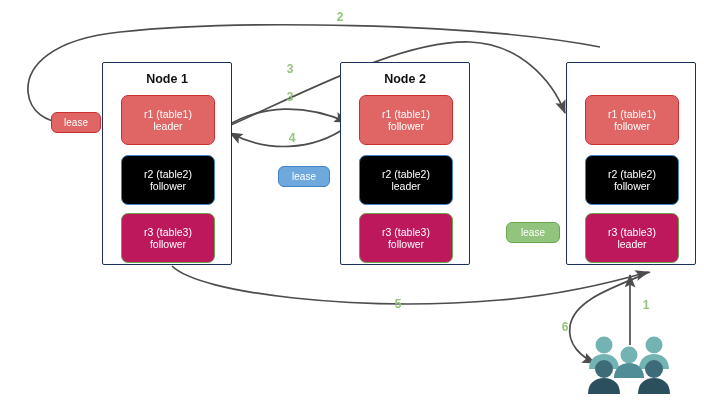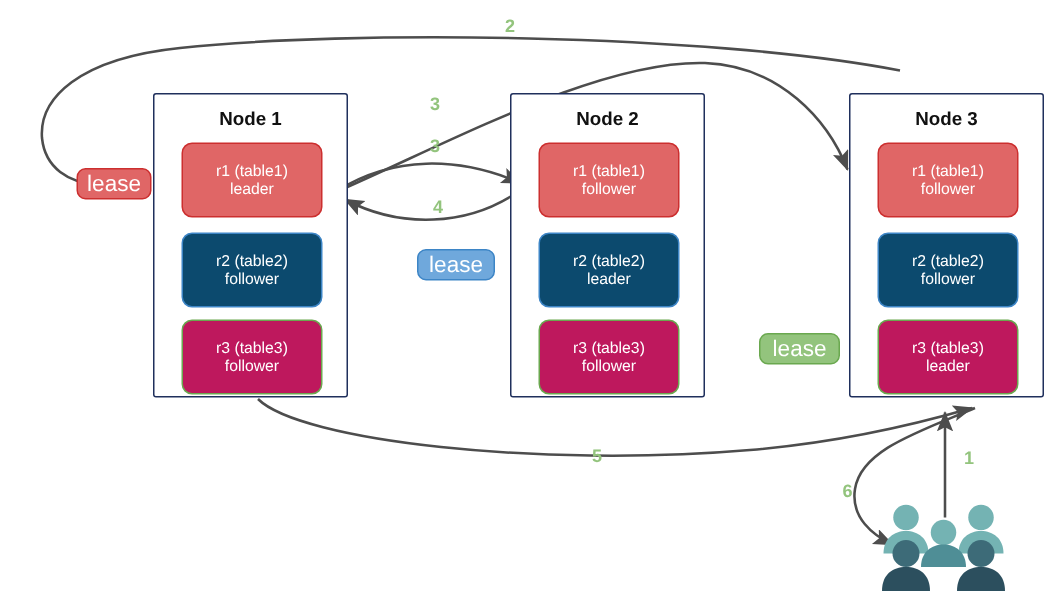--- a/index.html
+++ b/index.html
@@ -38,31 +38,31 @@
     box-sizing:border-box;
     display:flex;
     align-items:center;
     justify-content:center;
     text-align:center;
     line-height:1.18;
     font-size:10.5px;
     color:#ffffff;
   }
   .rep-red{background:#E06666;border:1.4px solid #CC2F2F;}
-  .rep-blue{background:#0c4a6e;border:1.4px solid #3D85C6;}
+  .rep-blue{background:#000000;border:1.4px solid #3D85C6;}
   .rep-green{background:#be185d;border:1.4px solid #6AA84F;}
 
   .lease{
     position:absolute;
     border-radius:6px;
     box-sizing:border-box;
     display:flex;
     align-items:center;
     justify-content:center;
-    font-size:15px;
+    font-size:10px;
     color:#ffffff;
     padding:4px 10px;
   }
   .lease-red{background:#E06666;border:1.4px solid #CC2F2F;}
   .lease-blue{background:#6FA8DC;border:1.4px solid #3D85C6;}
   .lease-green{background:#93C47D;border:1.4px solid #6AA84F;}
 
   .step-label{
     position:absolute;
     font-size:12px;
@@ -137,21 +137,20 @@
     </div>
     <div class="replica rep-green" style="top:150px;">
       <span>
         <span>r3 (table3)</span><br>
         <span>follower</span>
       </span>
     </div>
   </div>
 
   <div class="node-box" style="left:566px;top:62px;width:130px;height:203px;">
-    <div class="node-title">Node 3</div>
     <div class="replica rep-red" style="top:32px;">
       <span>
         <span>r1 (table1)</span><br>
         <span>follower</span>
       </span>
     </div>
     <div class="replica rep-blue" style="top:92px;">
       <span>
         <span>r2 (table2)</span><br>
         <span>follower</span>

